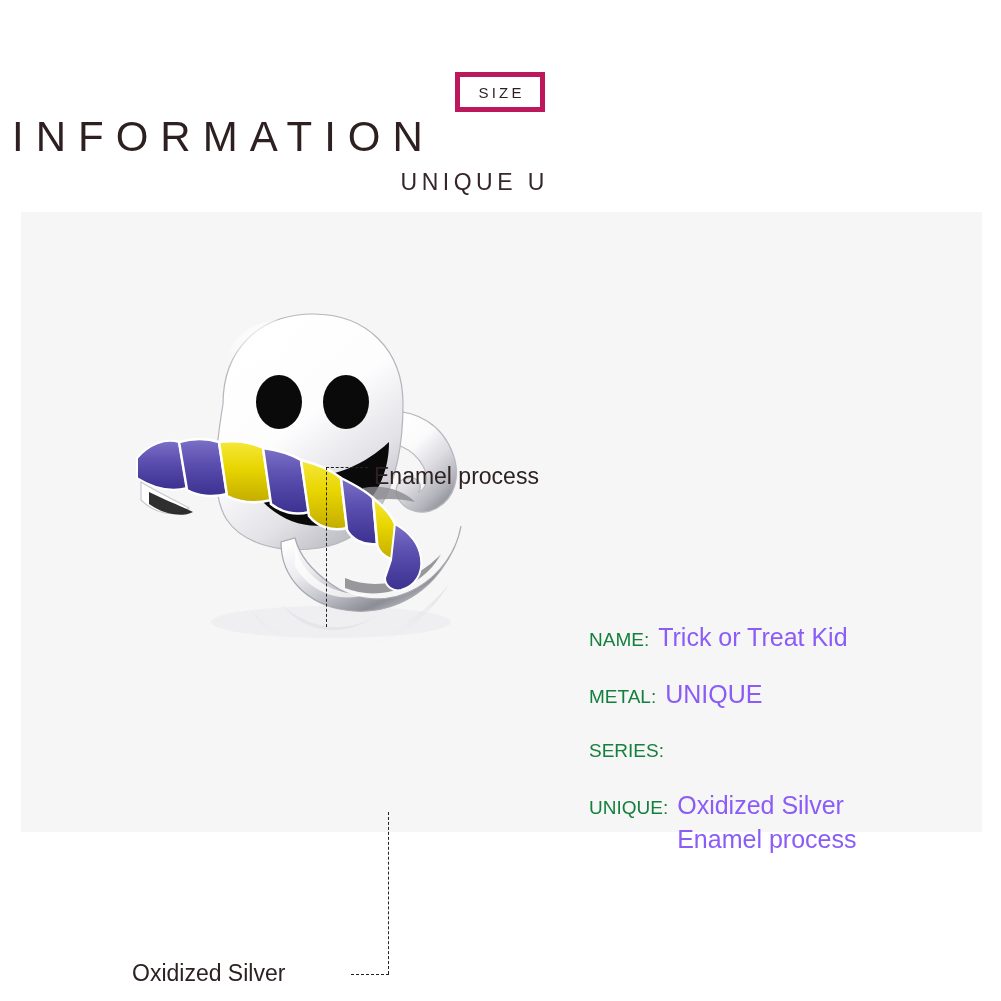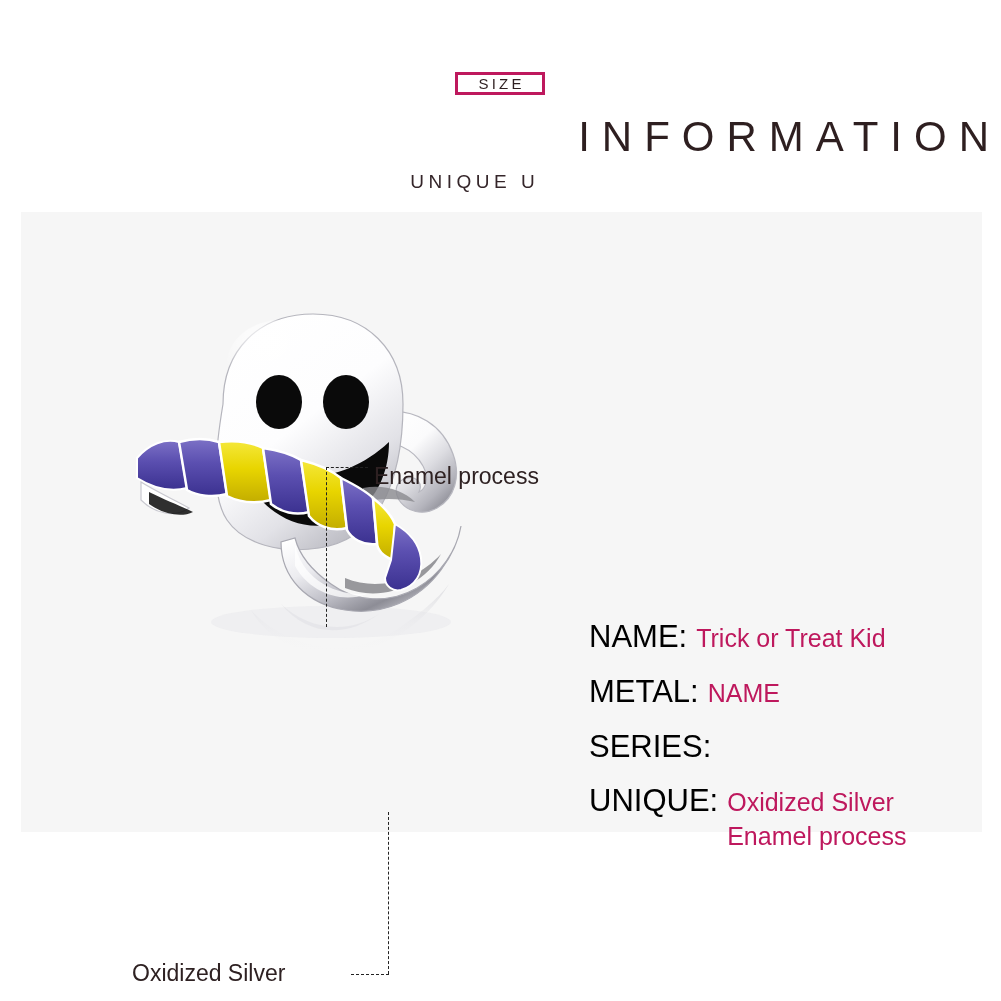--- a/index.html
+++ b/index.html
@@ -21,55 +21,55 @@
     left: 0;
     top: 0;
     width: 1001px;
     height: 228px;
   }
   .size-box {
     position: absolute;
     left: 455px;
     top: 72px;
     width: 90px;
-    height: 23px;
-    border: 3px solid #be185d;
+    height: 40px;
+    border: 5px solid #be185d;
     box-sizing: border-box;
     display: flex;
-    align-items: flex-end;
+    align-items: center;
     justify-content: center;
   }
   .size-box-label {
     font-size: 15px;
     letter-spacing: 3.2px;
     color: #2e1f20;
     text-indent: 3.2px;
     font-weight: 400;
   }
   .info-title {
     position: absolute;
     left: 0;
     top: 112px;
     width: 1001px;
-    text-align: right;
+    text-align: left;
     font-size: 42px;
     font-weight: 400;
     letter-spacing: 12px;
     text-indent: 12px;
     color: #2e1f20;
     line-height: 50px;
     white-space: nowrap;
   }
   .info-subtitle {
     position: absolute;
     left: 0;
     top: 170px;
     width: 945px;
     text-align: center;
-    font-size: 19px;
+    font-size: 23px;
     font-weight: 400;
     letter-spacing: 4.5px;
     text-indent: 4.5px;
     color: #35262a;
     line-height: 24px;
     white-space: nowrap;
   }
 
   
   .content-panel {
@@ -156,28 +156,28 @@
     top: 408px;
     width: 400px;
   }
   .spec-row {
     display: flex;
     align-items: baseline;
     margin-bottom: 20px;
     white-space: nowrap;
   }
   .spec-label {
-    font-size: 31px;
-    color: #000000;
+    font-size: 19px;
+    color: #15803d;
     font-weight: 300;
     line-height: 34px;
   }
   .spec-value {
     font-size: 25px;
-    color: #be185d;
+    color: #8b5cf6;
     font-weight: 400;
     line-height: 34px;
     margin-left: 9px;
   }
   .spec-value-block {
     display: flex;
     flex-direction: column;
     margin-left: 9px;
   }
   .spec-value-block .spec-value {
@@ -305,21 +305,21 @@
 
   <div class="spec-list">
 
     <div class="spec-row">
       <span class="spec-label">NAME:</span>
       <span class="spec-value">Trick or Treat Kid</span>
     </div>
 
     <div class="spec-row">
       <span class="spec-label">METAL:</span>
-      <span class="spec-value">NAME</span>
+      <span class="spec-value">UNIQUE</span>
     </div>
 
 
     <div class="spec-row">
       <span class="spec-label">SERIES:</span>
     </div>
 
     <div class="spec-row">
       <span class="spec-label">UNIQUE:</span>
       <span class="spec-value-block">

